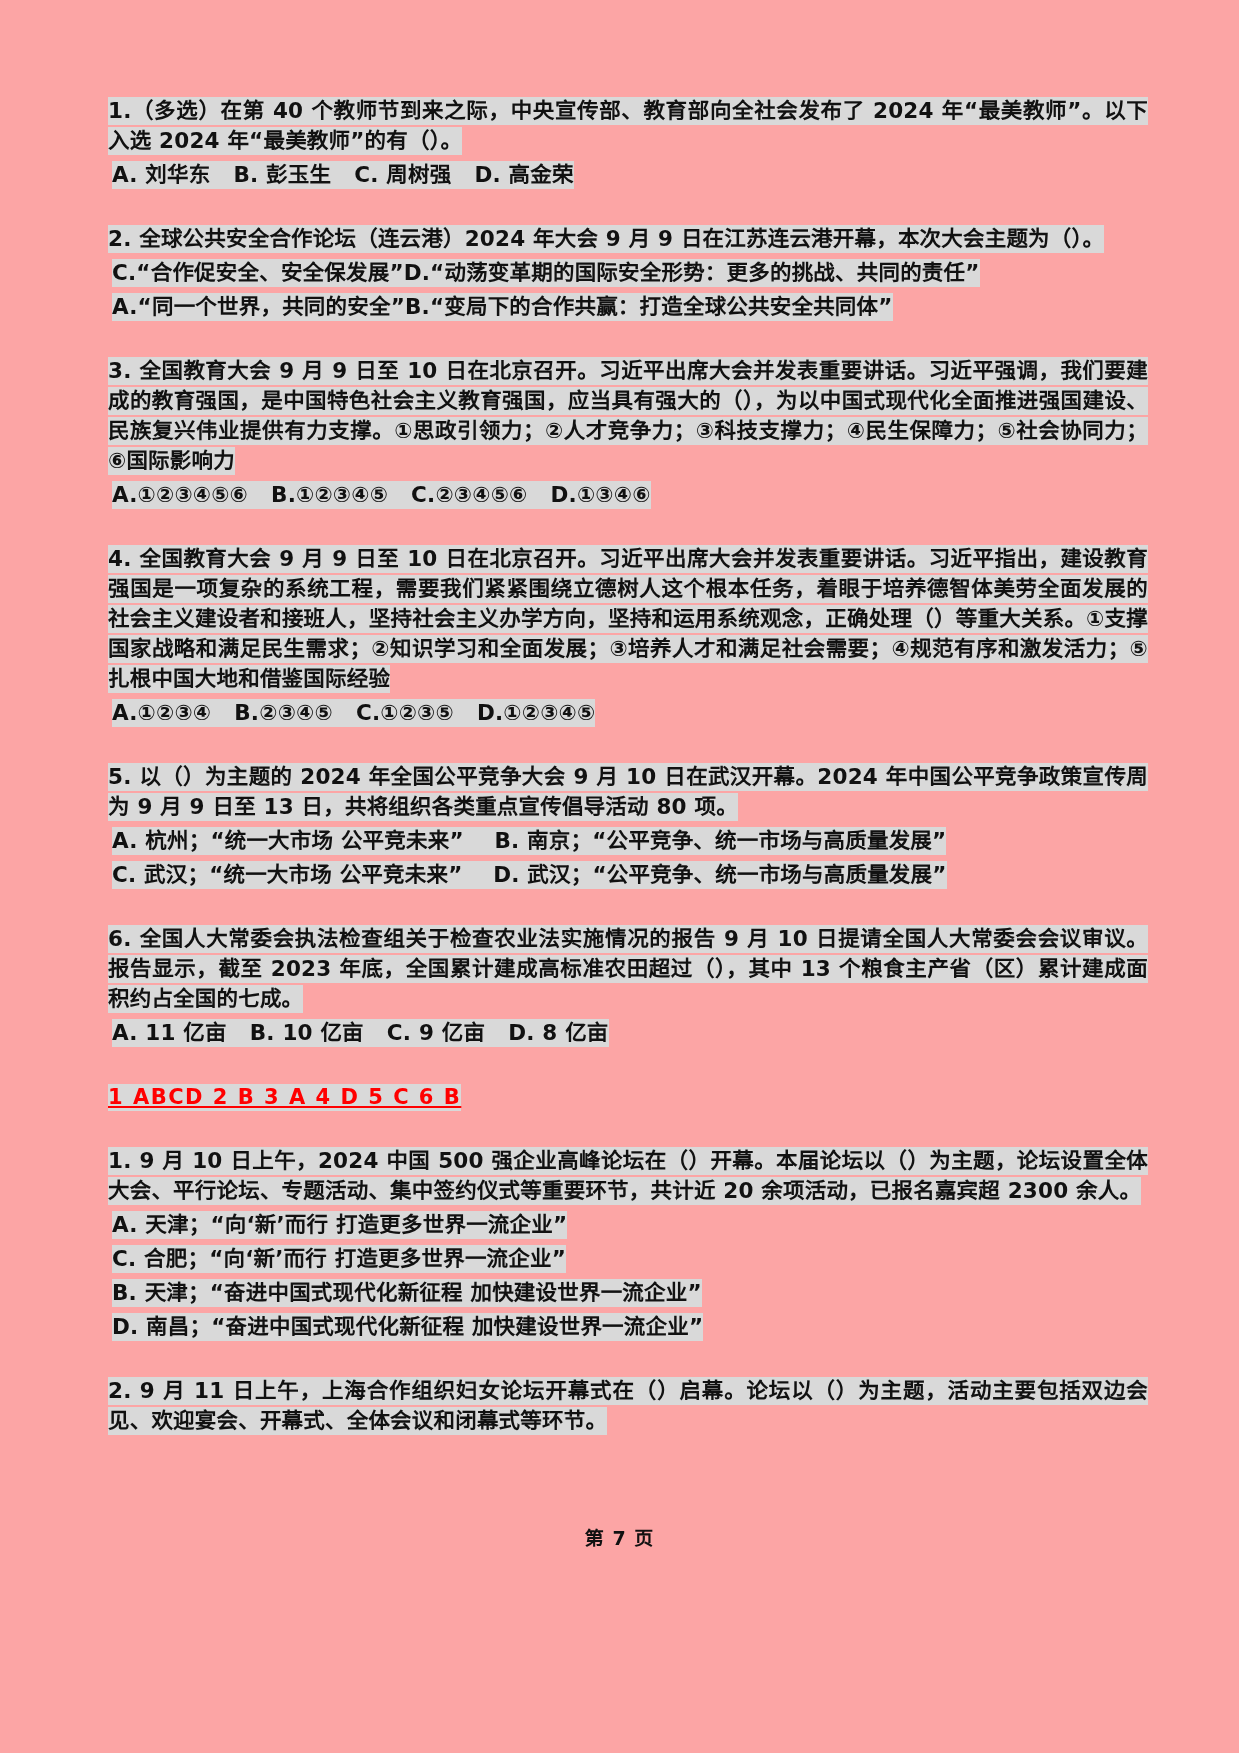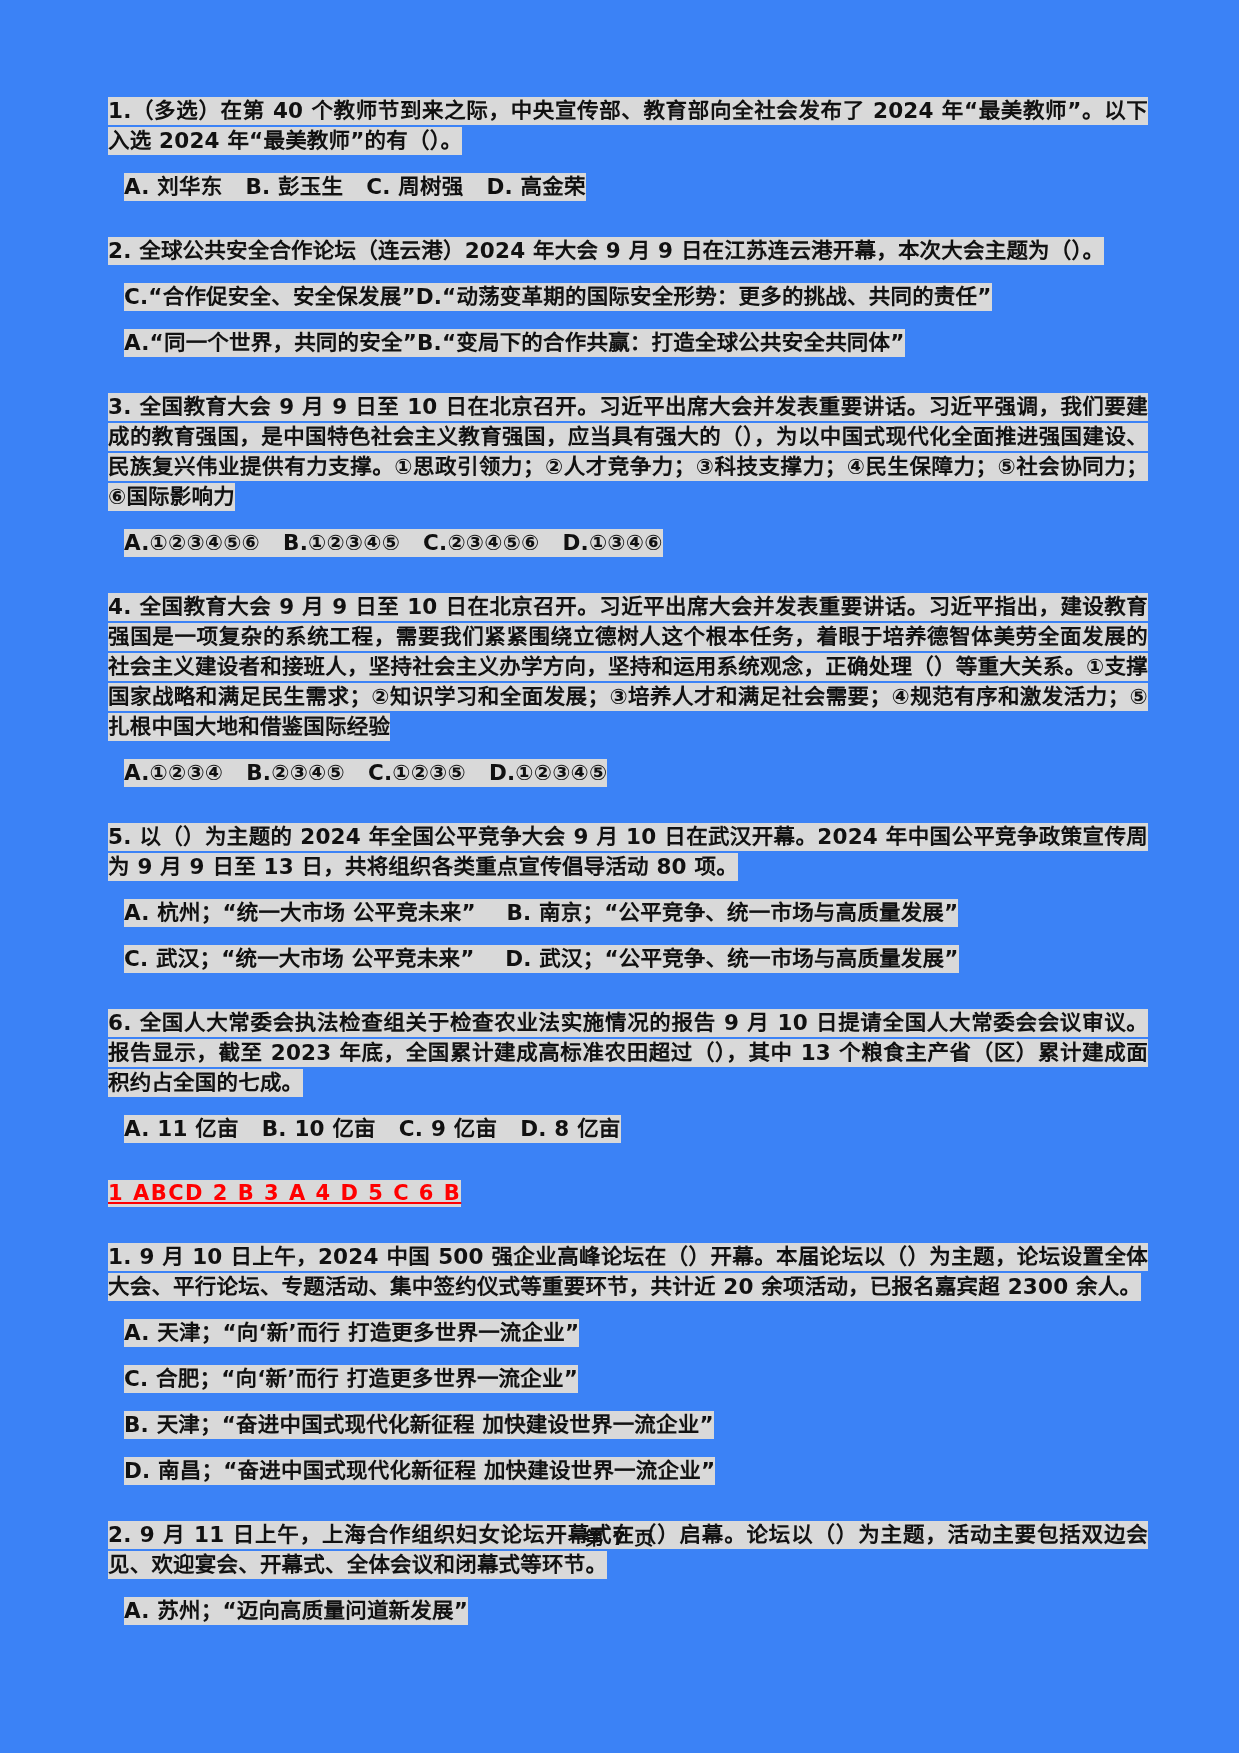--- a/index.html
+++ b/index.html
@@ -15,21 +15,21 @@
     font-family: "DejaVu Sans", "Liberation Sans", sans-serif;
     -webkit-font-smoothing: none;
   }
   .page {
     position: absolute;
     left: 0; top: 0;
     width: 1239px;
     height: 1753px;
     box-sizing: border-box;
     padding: 96px 92px 0 108px;
-    background: #3b82f6;
+    background: #fca5a5;
   }
   .content {
     width: 1040px;
   }
   
   .qblock {
     margin: 0 0 34px 0;
   }
   .line {
     font-size: 21.5px;
@@ -46,21 +46,21 @@
     background: #d9d9d9;
     box-decoration-break: clone;
     -webkit-box-decoration-break: clone;
     padding: 1px 0 2px 0;
   }
   .stem {
     text-align: justify;
     text-justify: inter-ideograph;
   }
   .opt {
-    margin: 16px;
+    margin: 4px;
   }
   .answerkey {
     margin: 0 0 34px 0;
   }
   .answerkey .hl {
     color: #ff0000;
     font-weight: bold;
     font-size: 21px;
     letter-spacing: 1.5px;
     text-decoration: underline;
@@ -123,21 +123,20 @@
     <div class="qblock">
       <p class="line stem"><span class="hl">1. 9 月 10 日上午，2024 中国 500 强企业高峰论坛在（）开幕。本届论坛以（）为主题，论坛设置全体大会、平行论坛、专题活动、集中签约仪式等重要环节，共计近 20 余项活动，已报名嘉宾超 2300 余人。</span></p>
       <p class="line opt"><span class="hl">A. 天津；“向‘新’而行 打造更多世界一流企业”</span></p>
       <p class="line opt"><span class="hl">C. 合肥；“向‘新’而行 打造更多世界一流企业”</span></p>
       <p class="line opt"><span class="hl">B. 天津；“奋进中国式现代化新征程 加快建设世界一流企业”</span></p>
       <p class="line opt"><span class="hl">D. 南昌；“奋进中国式现代化新征程 加快建设世界一流企业”</span></p>
     </div>
 
     <div class="qblock">
       <p class="line stem"><span class="hl">2. 9 月 11 日上午，上海合作组织妇女论坛开幕式在（）启幕。论坛以（）为主题，活动主要包括双边会见、欢迎宴会、开幕式、全体会议和闭幕式等环节。</span></p>
-      <p class="line opt"><span class="hl">A. 苏州；“迈向高质量问道新发展”</span></p>
     </div>
 
   </div>
 
   <div class="footer">
     <span class="pg">第 7 页</span>
   </div>
 </div>
 
 </body></html>

